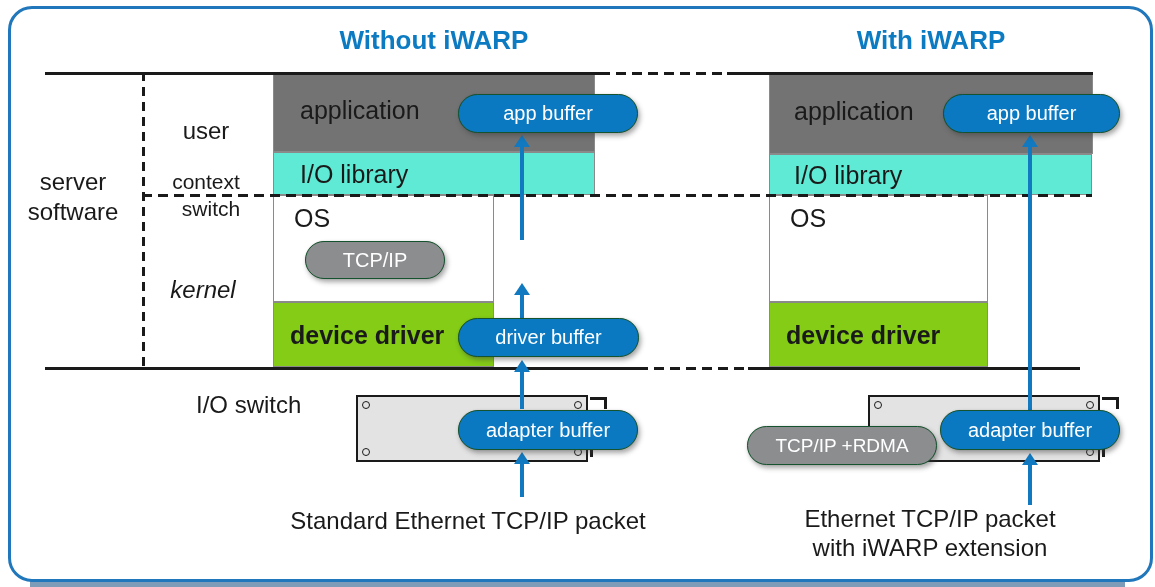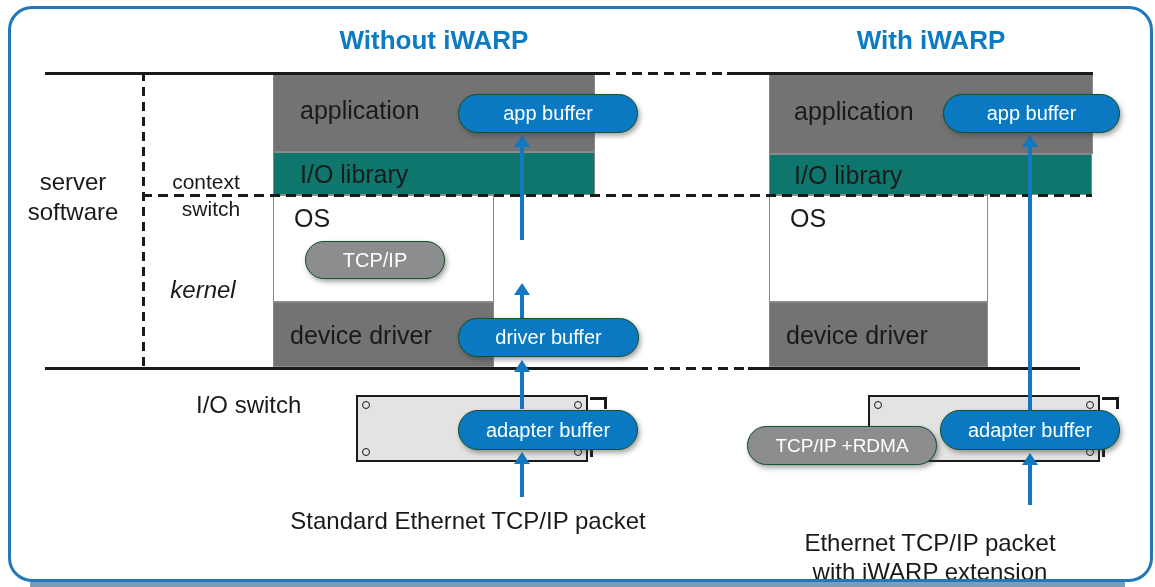--- a/index.html
+++ b/index.html
@@ -11,23 +11,23 @@
   .bottom-bar{position:absolute;left:30px;right:30px;bottom:0;height:8px;background:#7e9cb8;z-index:1;}
   
   .hline{position:absolute;height:2.5px;background:#1a1a1a;z-index:2;}
   .hdash{position:absolute;height:2.5px;z-index:2;
          background:repeating-linear-gradient(90deg,#1a1a1a 0 10px,transparent 10px 16px);}
   .vdash{position:absolute;width:2.5px;z-index:2;
          background:repeating-linear-gradient(180deg,#1a1a1a 0 9px,transparent 9px 15px);}
   
   .box{position:absolute;box-sizing:border-box;border:1.5px solid #8a8a8a;z-index:1;}
   .fill-app{background:#737373;}
-  .fill-lib{background:#0f766e;padding-left:48px;}
+  .fill-lib{background:#5eead4;padding-left:48px;}
   .fill-os{background:#ffffff;}
-  .fill-drv{background:#737373;}
+  .fill-drv{background:#84cc16;font-weight:bold;}
   .box-label{position:absolute;font-size:25px;white-space:nowrap;}
   
   .pill{position:absolute;box-sizing:border-box;border:1px solid #14532d;border-radius:22px;
         background:#0a79c2;color:#ffffff;font-size:20px;display:flex;align-items:center;
         justify-content:center;white-space:nowrap;z-index:5;
         box-shadow:2px 3px 5px rgba(60,60,60,.45), 0 0 1px rgba(0,0,0,.25);}
   .pill.gray{background:#8b8d8f;}
   
   .adapter{position:absolute;box-sizing:border-box;width:232px;height:67px;background:#e3e3e3;
            border:2.5px solid #1a1a1a;z-index:2;}
@@ -52,20 +52,21 @@
 
 <div id="canvas">
 
   <div class="bottom-bar"></div>
   <div class="frame"></div>
 
   <div class="title" style="left:273px;top:25px;width:322px;">Without iWARP</div>
   <div class="title" style="left:769px;top:25px;width:324px;">With iWARP</div>
 
   <div class="rail" style="left:18px;top:167px;width:110px;font-size:24px;line-height:30px;">server software</div>
+  <div class="rail" style="left:146px;top:117px;width:120px;font-size:24px;">user</div>
   <div class="rail" style="left:146px;top:170px;width:120px;font-size:21px;">context</div>
   <div class="rail" style="left:151px;top:197px;width:120px;font-size:21px;">switch</div>
   <div class="rail" style="left:143px;top:276px;width:120px;font-size:24px;font-style:italic;">kernel</div>
   <div class="rail" style="left:196px;top:391px;width:140px;font-size:24px;text-align:left;">I/O switch</div>
 
   <div class="hline" style="left:45px;top:72px;width:555px;"></div>
   <div class="hdash" style="left:600px;top:72px;width:127px;"></div>
   <div class="hline" style="left:727px;top:72px;width:366px;"></div>
 
   <div class="hdash" style="left:142px;top:194px;width:950px;"></div>
@@ -149,18 +150,18 @@
   <div class="pill" style="left:458px;top:94px;width:180px;height:39px;">app buffer</div>
   <div class="pill gray" style="left:305px;top:241px;width:140px;height:38px;">TCP/IP</div>
   <div class="pill" style="left:458px;top:318px;width:181px;height:39px;">driver buffer</div>
   <div class="pill" style="left:458px;top:410px;width:180px;height:40px;">adapter buffer</div>
 
   <div class="pill" style="left:943px;top:94px;width:177px;height:39px;">app buffer</div>
   <div class="pill gray" style="left:747px;top:426px;width:190px;height:39px;font-size:19px;">TCP/IP +RDMA</div>
   <div class="pill" style="left:940px;top:410px;width:180px;height:40px;">adapter buffer</div>
 
   <div class="caption" style="left:278px;top:506px;width:380px;">Standard Ethernet TCP/IP packet</div>
-  <div class="caption" style="left:769px;top:504px;width:322px;margin-top:24px;">
+  <div class="caption" style="left:769px;top:504px;width:322px;">
     <div>Ethernet TCP/IP packet</div>
     <div>with iWARP extension</div>
   </div>
 
 </div>
 
 </body></html>

